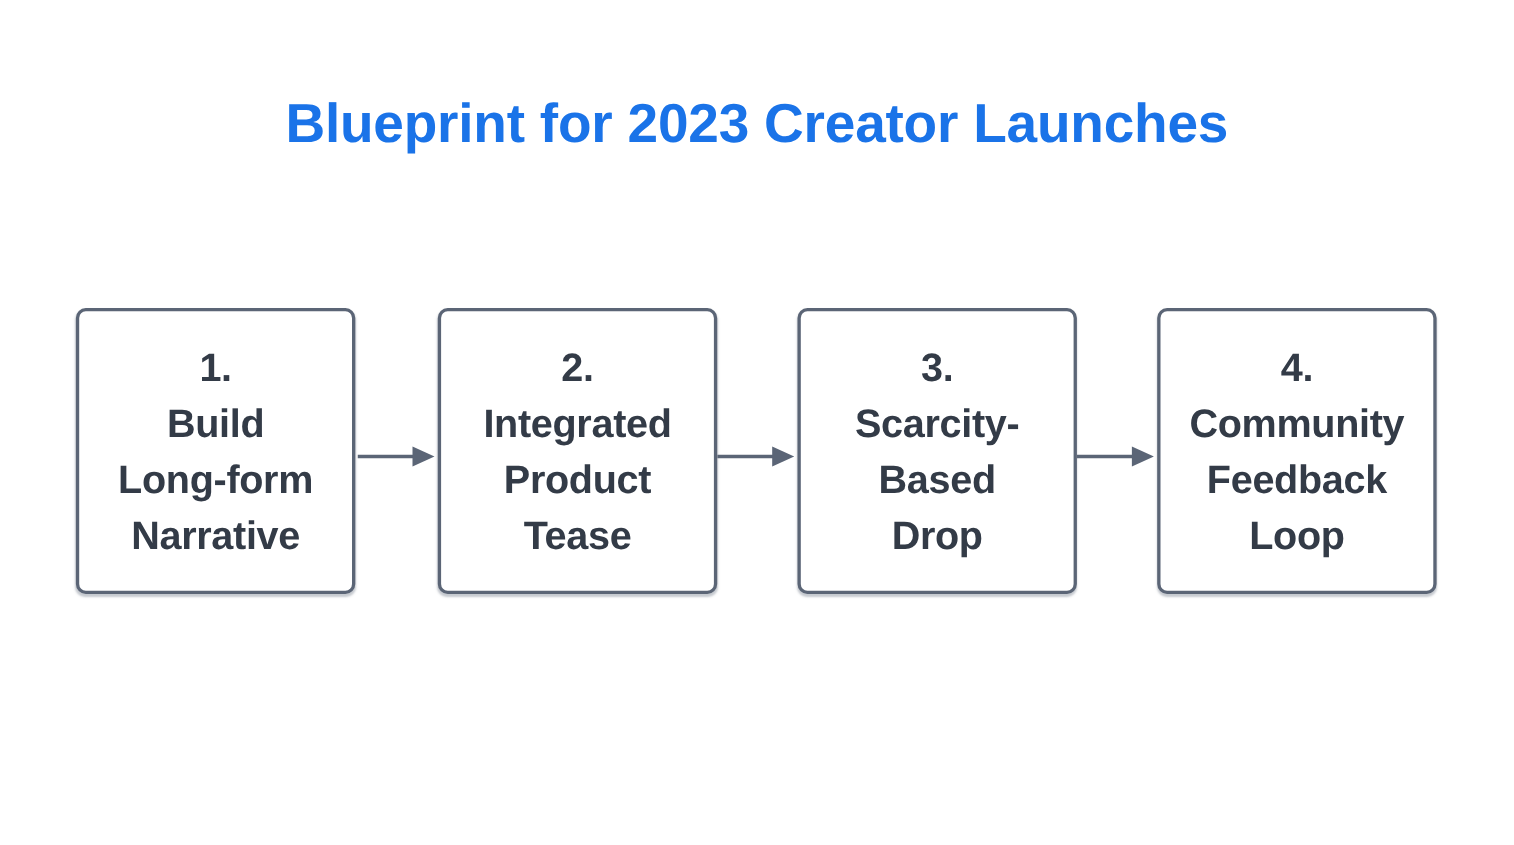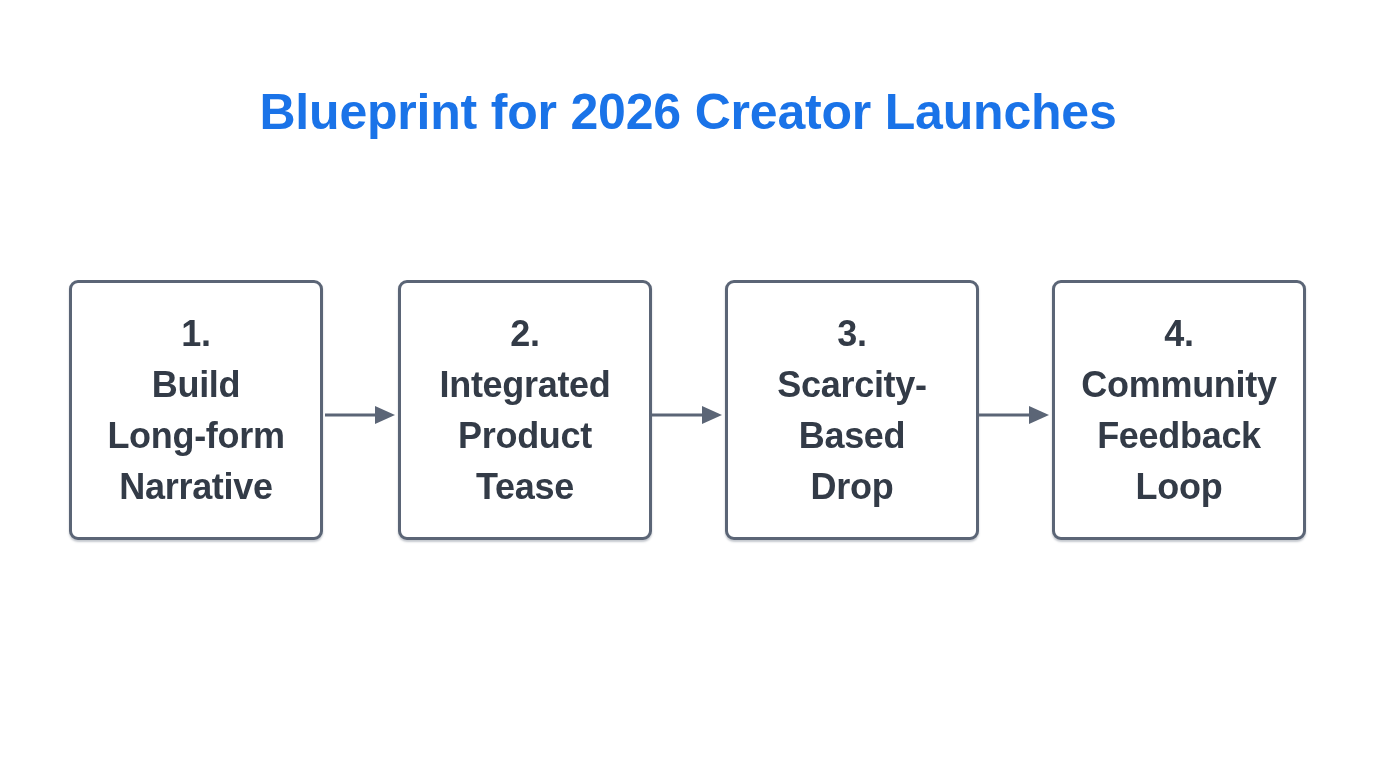--- a/index.html
+++ b/index.html
@@ -93,21 +93,21 @@
   #arrow-3-4 { left: 979px; }
 
   .flow-arrow svg { display: block; }
 
 </style>
 </head>
 <body>
 
 <div id="canvas">
 
-  <div id="page-title">Blueprint for 2026 Creator Launches</div>
+  <div id="page-title">Blueprint for 2023 Creator Launches</div>
 
   <div id="flow">
 
     <div class="flow-step" id="step-1">
       <span class="flow-step-label">1.
 Build
 Long-form
 Narrative</span>
     </div>
 

